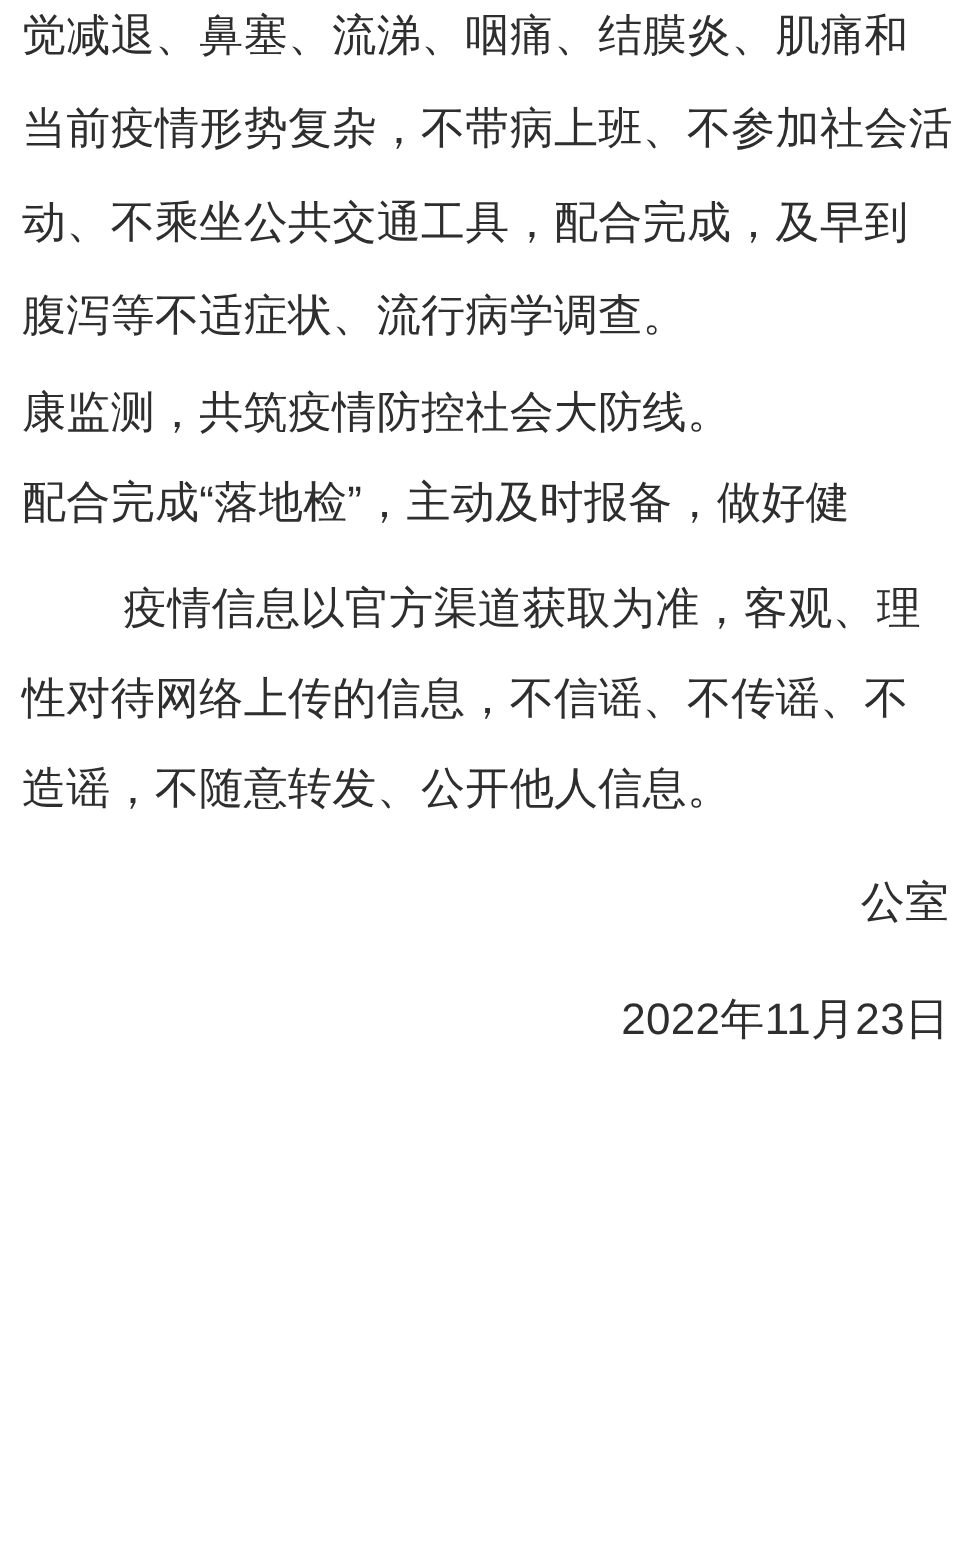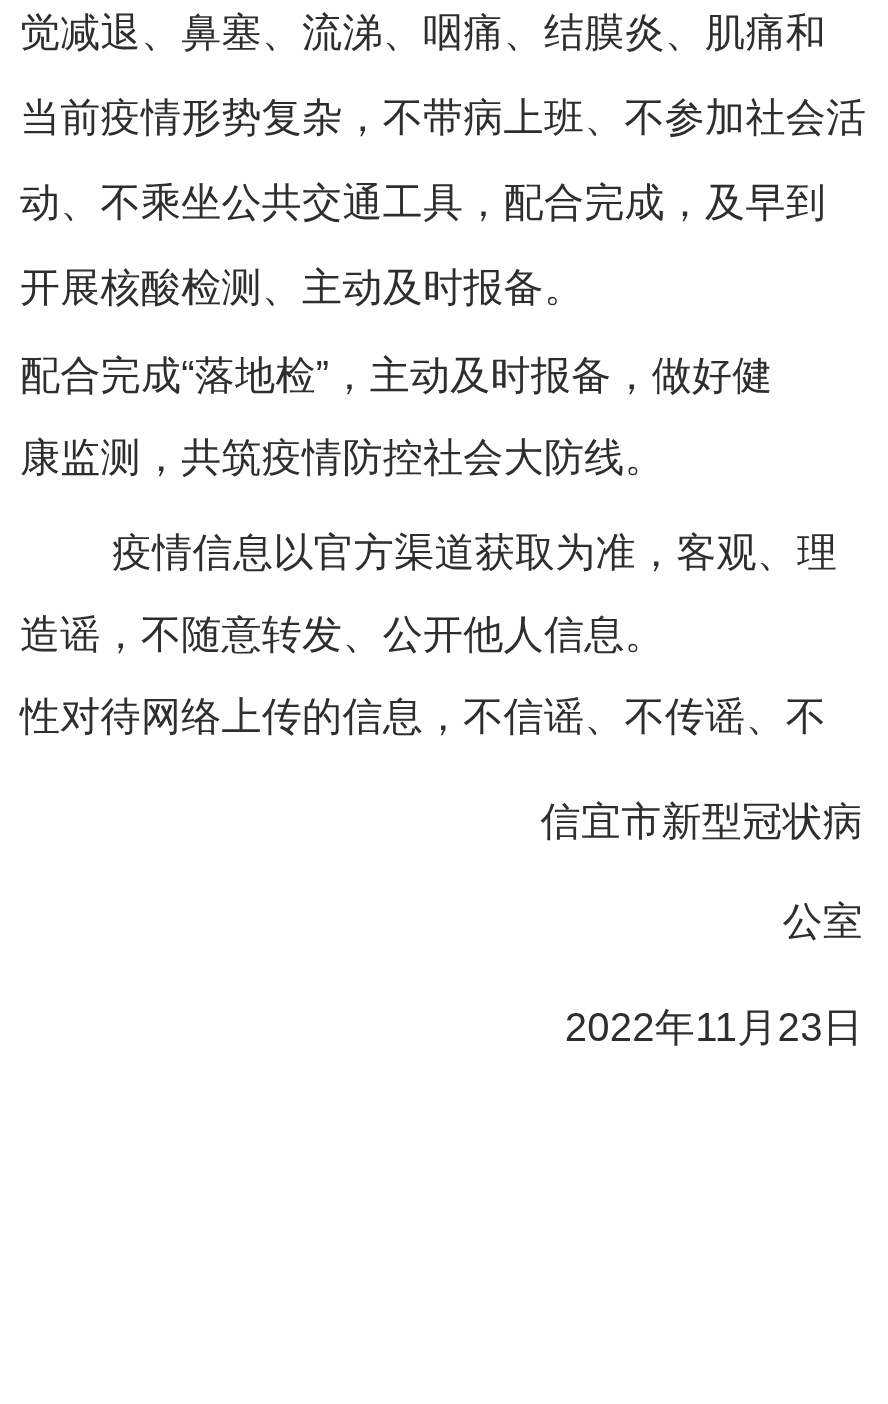--- a/index.html
+++ b/index.html
@@ -24,53 +24,52 @@
   .para { margin: 0; }
   .line {
     display: block;
     white-space: nowrap;
     line-height: 82px;
   }
   
   .para-1 .line { line-height: 85px; }
   .para-1 { margin-top: -10px; }
   .para-2 { margin-top: 4px; }
-  .para-3 { margin-top: 14px; font-family: Liberation Serif, serif; }
+  .para-3 { margin-top: 14px; }
   .sig-org { margin-top: 22px; }
   .sig-office { margin-top: 18px; }
   .sig-date { margin-top: 24px; }
   .indent { padding-left: 92px; }
   .right { text-align: right; }
 </style>
 </head>
 <body>
 
 <div class="doc">
 
   <p class="para para-1">
     <span class="line">觉减退、鼻塞、流涕、咽痛、结膜炎、肌痛和</span>
     <span class="line">当前疫情形势复杂，不带病上班、不参加社会活</span>
     <span class="line">动、不乘坐公共交通工具，配合完成，及早到</span>
-    <span class="line">开展核酸检测、主动及时报备。</span>
+    <span class="line">腹泻等不适症状、流行病学调查。</span>
   </p>
 
   <p class="para para-2">
+    <span class="line">康监测，共筑疫情防控社会大防线。</span>
     <span class="line">配合完成“落地检”，主动及时报备，做好健</span>
-    <span class="line">康监测，共筑疫情防控社会大防线。</span>
   </p>
 
   <p class="para para-3">
     <span class="line indent">疫情信息以官方渠道获取为准，客观、理</span>
+    <span class="line">性对待网络上传的信息，不信谣、不传谣、不</span>
     <span class="line">造谣，不随意转发、公开他人信息。</span>
-    <span class="line">性对待网络上传的信息，不信谣、不传谣、不</span>
   </p>
 
   <div>
     <p class="para sig-org">
-      <span class="line right">信宜市新型冠状病</span>
     </p>
     <p class="para sig-office">
       <span class="line right">公室</span>
     </p>
     <p class="para sig-date">
       <span class="line right">2022年11月23日</span>
     </p>
   </div>
 
 </div>

